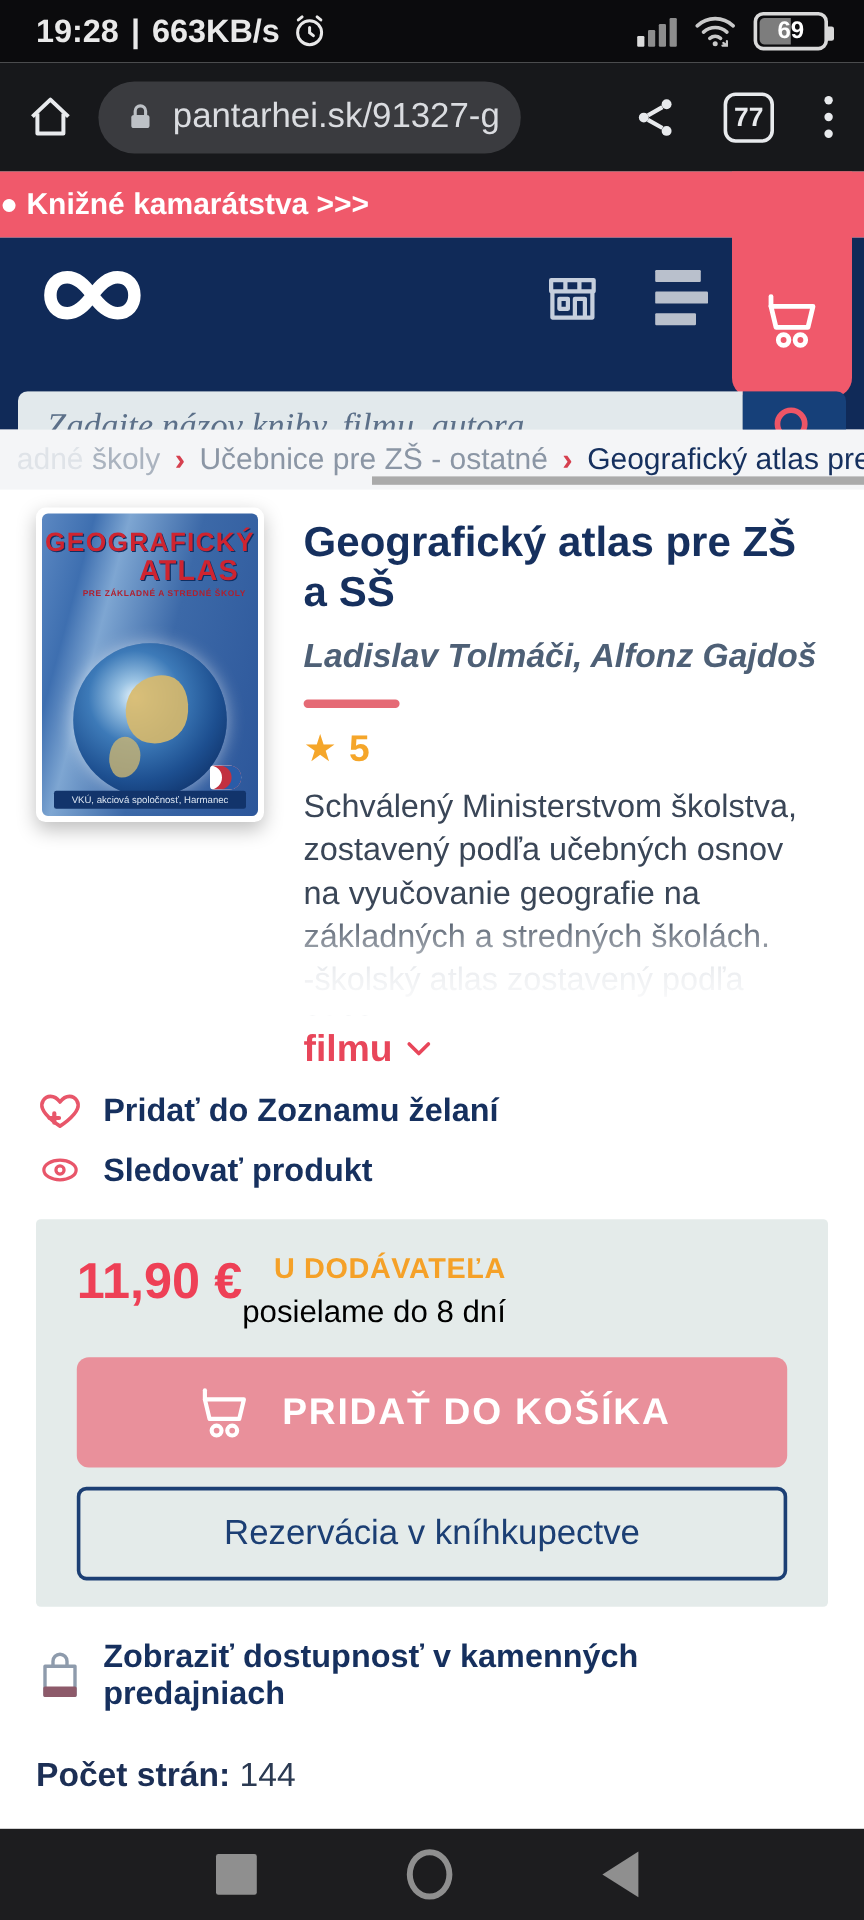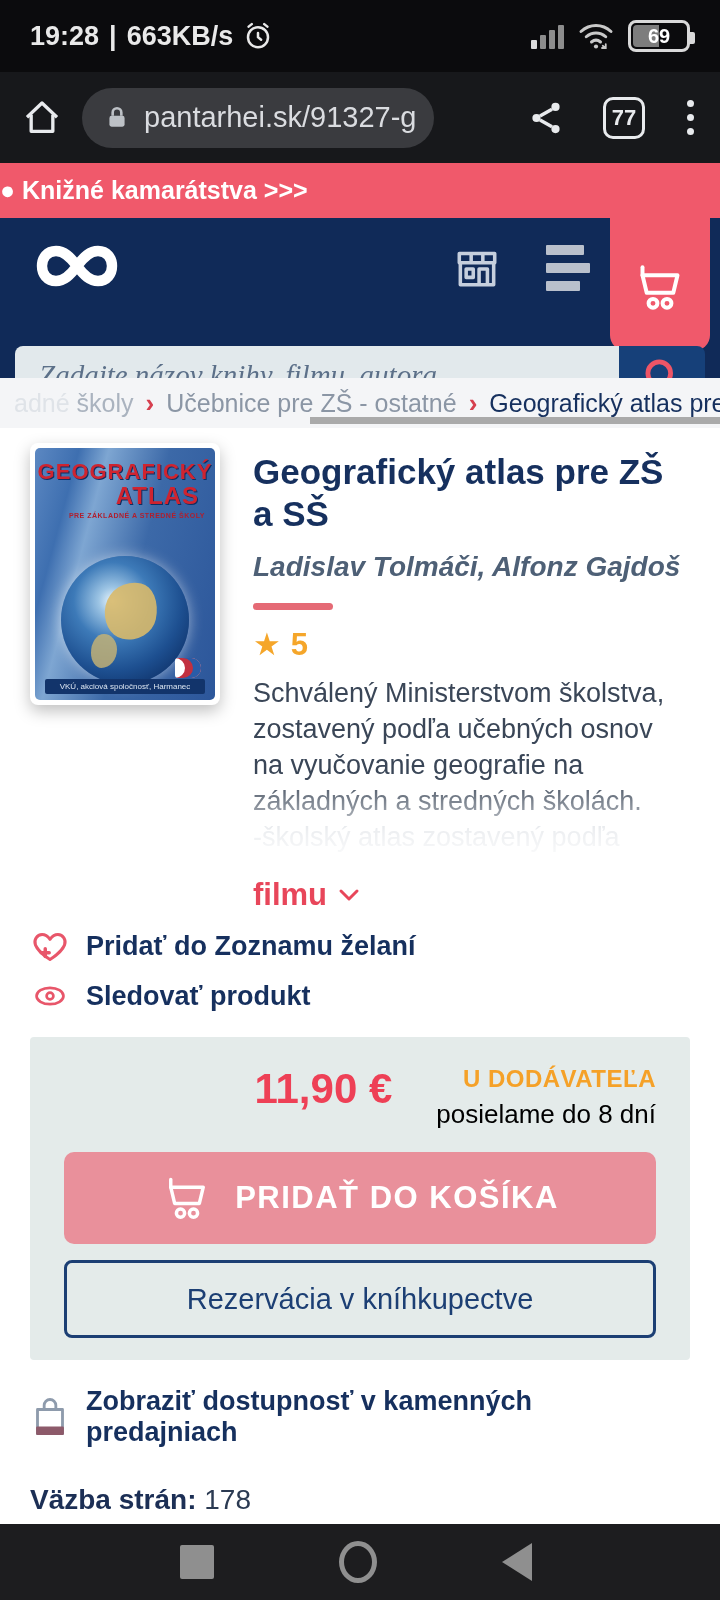--- a/index.html
+++ b/index.html
@@ -3,21 +3,21 @@
 <meta charset="utf-8">
 <style>
   * { margin:0; padding:0; box-sizing:border-box; }
   html,body { width:720px; height:1600px; }
   body {
     font-family:"Liberation Sans","DejaVu Sans",sans-serif;
     background:#ffffff; overflow:hidden; position:relative;
   }
   
   .status-bar {
-    height:72px; background:#0b0b0d; color:#e9e9e9;
+    height:52px; background:#0b0b0d; color:#e9e9e9;
     display:flex; align-items:center; justify-content:space-between;
     padding:0 30px; font-size:27px; font-weight:700;
   }
   .status-left { display:flex; align-items:center; gap:10px; }
   .status-right { display:flex; align-items:center; gap:14px; }
   .sig-bars { display:flex; align-items:flex-end; gap:3px; height:26px; }
   .sig-bars i { width:6px; border-radius:1px; background:#8d8d8d; display:block; }
   .sig-bars i:nth-child(1){ height:9px; background:#dcdcdc; }
   .sig-bars i:nth-child(2){ height:14px; }
   .sig-bars i:nth-child(3){ height:19px; }
@@ -110,21 +110,21 @@
   .description-wrap::after { content:""; position:absolute; left:0; right:0; bottom:0; height:90px;
     background:linear-gradient(to bottom, rgba(255,255,255,0) 0%, rgba(255,255,255,0.75) 60%, #ffffff 100%); }
   .more-link { margin-top:10px; display:flex; align-items:center; gap:10px;
     color:#e8465a; font-size:31px; font-weight:700; }
   
   .action-links { padding:14px 30px 0 30px; display:flex; flex-direction:column; gap:14px; }
   .action-link { display:flex; align-items:center; gap:16px;
     color:#16305e; font-size:27px; font-weight:700; }
   
   .purchase-box { margin:24px 30px 0 30px; background:#e4ebea; border-radius:4px; padding:28px 34px 22px 34px; }
-  .price-row { display:flex; justify-content:flex-end; align-items:flex-start;gap:44px; }
+  .price-row { display:flex; justify-content:flex-start; align-items:flex-start; }
   .price { color:#ee4056; font-size:42px; font-weight:700; }
   .avail { text-align:right; }
   .avail-status { color:#f5a128; font-size:24px; font-weight:700; letter-spacing:0.5px; }
   .avail-shipping { color:#000000; font-size:26px; margin-top:6px; }
   .add-cart-btn { margin-top:22px; width:100%; height:92px; background:#e9909b; border:none;
     border-radius:10px; display:flex; align-items:center; justify-content:center; gap:22px;
     color:#ffffff; font-family:"Liberation Sans",sans-serif; font-size:31px; font-weight:700; letter-spacing:1.5px; }
   .reserve-btn { margin-top:16px; width:100%; height:78px; background:transparent;
     border:3px solid #1c3f74; border-radius:8px; display:flex; align-items:center; justify-content:center;
     color:#1c3f74; font-family:"Liberation Sans",sans-serif; font-size:29px; }
@@ -338,22 +338,22 @@
 <div class="store-link">
   <svg class="icon" width="40" height="44" viewBox="0 0 24 26" fill="none" stroke="#8e9bac" stroke-width="1.7" stroke-linejoin="round">
     <path d="M4.5 8.5h15V23h-15z"></path>
     <path d="M8.5 8.5V6a3.5 3.5 0 0 1 7 0v2.5"></path>
     <path d="M4.5 19.5h15V23h-15z" fill="#8d5a6a" stroke="#8d5a6a"></path>
   </svg>
   <span>Zobraziť dostupnosť v kamenných predajniach</span>
 </div>
 
 <div class="detail-row first">
-  <span class="detail-label">Väzba strán:</span>
-  <span>178</span>
+  <span class="detail-label">Počet strán:</span>
+  <span>144</span>
 </div>
 <div class="detail-row second">
   <span class="detail-label">Väzba:</span>
   <span>mäkká, brožovaná</span>
 </div>
 
 <div class="android-nav">
   <span class="nav-recents"></span>
   <span class="nav-home"></span>
   <span class="nav-back"></span>

